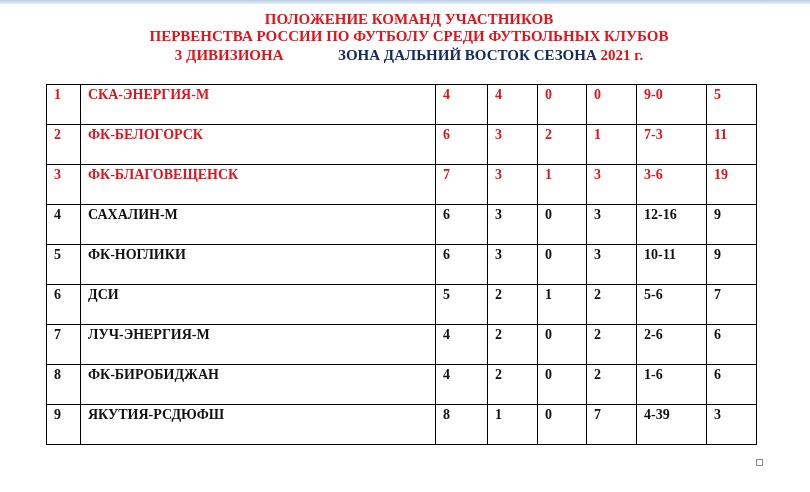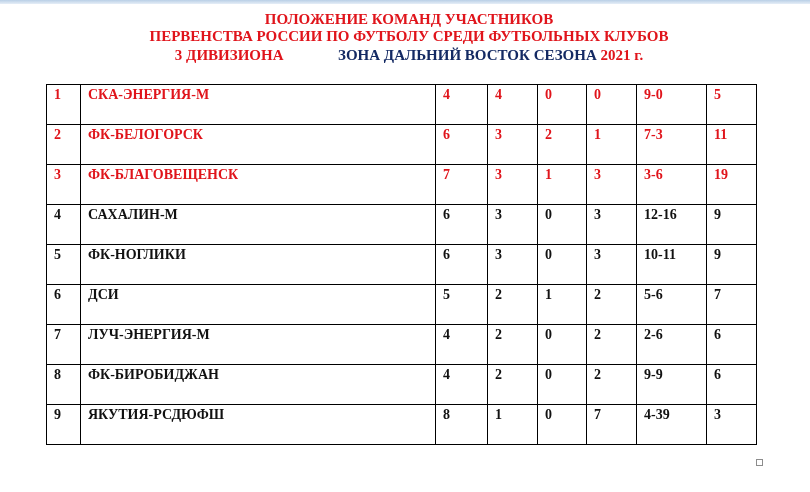--- a/index.html
+++ b/index.html
@@ -175,21 +175,21 @@
       <td>2-6</td>
       <td>6</td>
     </tr>
     <tr class="data-row normal">
       <td>8</td>
       <td>ФК-БИРОБИДЖАН</td>
       <td>4</td>
       <td>2</td>
       <td>0</td>
       <td>2</td>
-      <td>9-9</td>
+      <td>1-6</td>
       <td>6</td>
     </tr>
     <tr class="data-row normal">
       <td>9</td>
       <td>ЯКУТИЯ-РСДЮФШ</td>
       <td>8</td>
       <td>1</td>
       <td>0</td>
       <td>7</td>
       <td>4-39</td>

